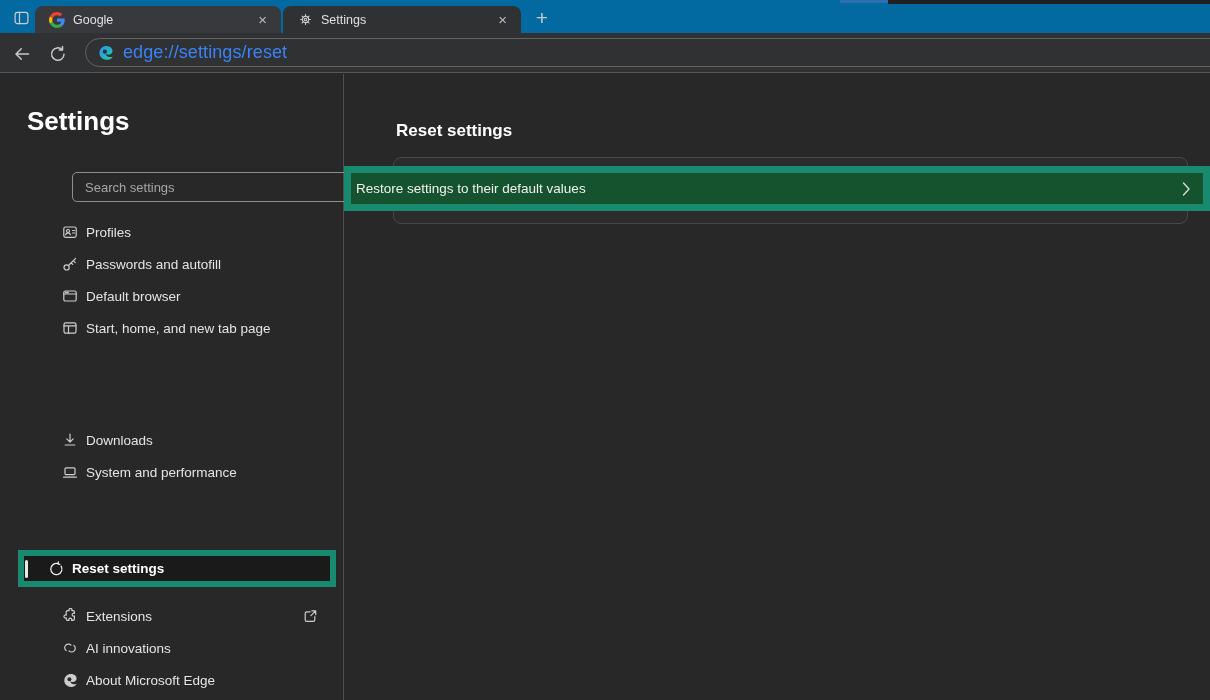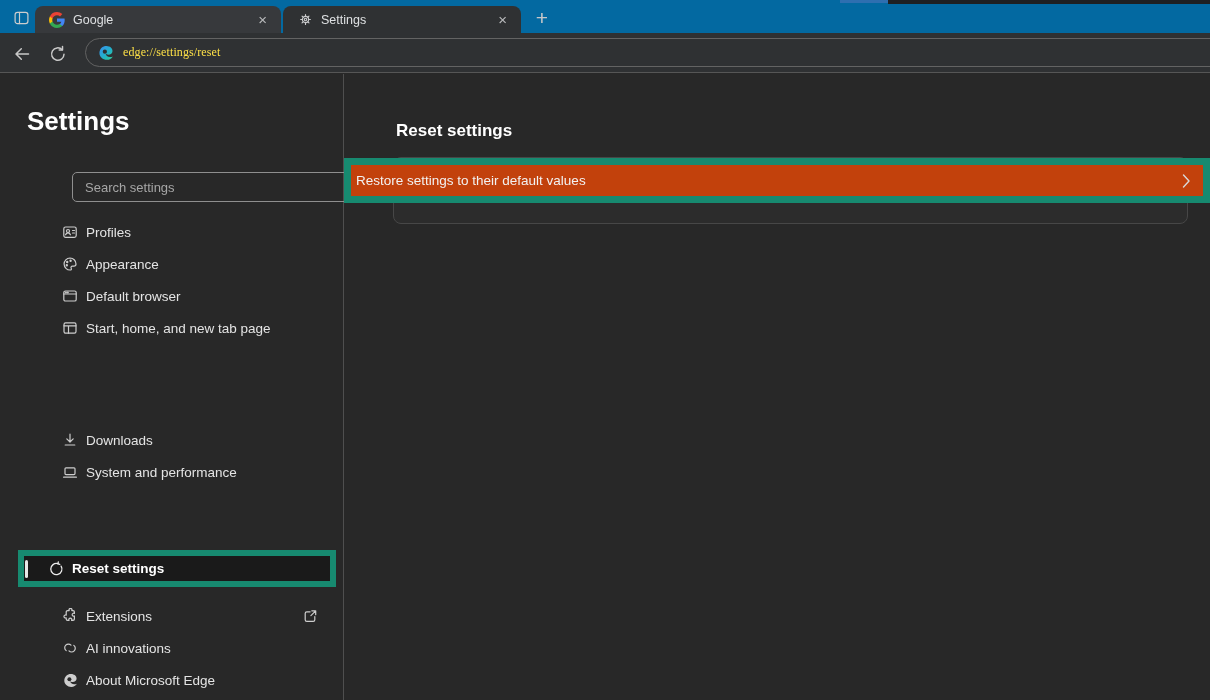--- a/index.html
+++ b/index.html
@@ -23,21 +23,21 @@
   .tab .close { font-size:15px; color:#b9babc; padding:0 4px; cursor:pointer; line-height:1; }
   .newtab-btn { position:absolute; left:529px; top:5px; width:26px; height:26px; display:flex; align-items:center; justify-content:center; font-size:21px; font-weight:300; color:#c6c7c9; cursor:pointer; border-radius:4px; }
 
   
   .toolbar { position:absolute; left:0; top:33px; width:100%; height:40px; background:#2f3133; border-bottom:1px solid #565656; z-index:9; }
   .nav-btn { position:absolute; top:9px; width:24px; height:24px; display:flex; align-items:center; justify-content:center; cursor:pointer; border-radius:4px; }
   .nav-back { left:10px; }
   .nav-refresh { left:46px; }
   .addressbar { position:absolute; left:85px; right:-2px; top:5px; height:29px; border:1px solid #636363; border-radius:15px 0 0 15px; background:#2f3133; display:flex; align-items:center; padding-left:11px; cursor:text; }
   .addressbar .favicon { width:17px; height:17px; margin-right:9px; flex:0 0 auto; }
-  .url-text { font-size:12px; color:#fde047; letter-spacing:0.1px;font-family:Liberation Serif, serif; }
+  .url-text { font-size:18px; color:#3b82f6; letter-spacing:0.1px; }
 
   
   .page { position:absolute; left:0; top:74px; width:100%; height:626px; background:#282828; }
   .sidebar { position:absolute; left:0; top:0; width:344px; height:100%; background:#282828; border-right:1px solid #4f4f4f; }
   .sb-title { position:absolute; left:27px; top:32px; font-size:26px; font-weight:700; color:#ffffff; }
   .sb-search { position:absolute; left:27px; top:98px; width:290px; height:30px; background:transparent; border:1px solid #8f8f8f; border-radius:5px; color:#e6e6e6; font-size:13px; padding:0 12px; font-family:"Liberation Sans",sans-serif; outline:none;margin-left:45px; }
   .sb-search::placeholder { color:#a6a6a6; }
   .sb-group { position:absolute; left:12px; width:344px; }
   .g1 { top:142px; } .g2 { top:350px; } .g3 { top:526px; }
   .sb-item { position:relative; height:32px; display:flex; align-items:center; padding-left:50px; cursor:pointer; }
@@ -49,21 +49,21 @@
   
   .sb-annotation { position:absolute; left:18px; top:476px; width:318px; height:37px; border:6px solid var(--green); background:#1a1a1a; display:flex; align-items:center; cursor:pointer; z-index:5; }
   .sel-indicator { width:3px; height:18px; border-radius:2px; background:#e8e8e8; margin-left:1px; flex:0 0 auto; }
   .sb-annotation .icn { width:16px; height:16px; margin-left:20px; margin-right:8px; stroke:#ececec; flex:0 0 auto; }
   .sb-annotation .lbl { font-size:13.5px; font-weight:700; color:#ffffff; white-space:nowrap; }
 
   
   .main { position:absolute; left:344px; top:0; right:0; height:100%; }
   .main-heading { position:absolute; left:52px; top:47px; font-size:17px; font-weight:700; color:#ffffff; }
   .card-sliver { position:absolute; left:49px; top:83px; width:795px; height:67px; background:#2c2c2c; border:1px solid #474747; border-radius:8px; }
-  .content-annotation { position:absolute; left:0; top:84px; width:866px; height:45px; border:7px solid var(--green); background:#c2410c; display:flex; align-items:center; cursor:pointer; z-index:5; }
+  .content-annotation { position:absolute; left:0; top:92px; width:866px; height:45px; border:7px solid var(--green); background:#14532d; display:flex; align-items:center; cursor:pointer; z-index:5; }
   .content-annotation .row-lbl { font-size:13.5px; color:#f2f2f2; padding-left:5px; white-space:nowrap; }
   .row-chevron { position:absolute; right:12px; top:50%; transform:translateY(-50%); width:9px; height:15px; }
   :root { --green:#178a70; }
 </style>
 </head>
 <body>
 
 <div class="blue-strip"></div>
 <div class="dark-strip"></div>
 
@@ -143,26 +143,24 @@
       <div class="sb-item">
         <svg class="icn" viewBox="0 0 16 16">
             <rect x="1.8" y="3" width="12.4" height="10.4" rx="1.8"></rect>
             <circle cx="6" cy="7" r="1.5"></circle>
             <path d="M3.6 10.8c.4-1.3 1.3-2 2.4-2s2 .7 2.4 2M10.5 6.5h2M10.5 9h2"></path>
           </svg>
         <span class="lbl">Profiles</span>
       </div>
       <div class="sb-item">
         <svg class="icn" viewBox="0 0 16 16">
-            <path d="M8 2a6 6 0 1 0 .2 12c1.1 0 1.5-1 1-1.8-.6-1 .1-2.1 1.3-2.1h1.4c1.4 0 2.1-.9 2.1-2.1A6 6 0 0 0 8 2z"></path>
-            <circle cx="5.2" cy="6" r=".6"></circle>
-            <circle cx="8.6" cy="4.8" r=".6"></circle>
-            <circle cx="4.8" cy="9.3" r=".6"></circle>
-          </svg>
-        <span class="lbl">Appearance</span>
+            <circle cx="4.6" cy="11.4" r="2.6"></circle>
+            <path d="M6.5 9.5 13.6 2.4M11.3 4.7l1.9 1.9M9.2 6.8l1.5 1.5"></path>
+          </svg>
+        <span class="lbl">Passwords and autofill</span>
       </div>
       <div class="sb-item">
         <svg class="icn" viewBox="0 0 16 16">
             <rect x="1.8" y="3" width="12.4" height="10" rx="1.6"></rect>
             <path d="M1.8 6h12.4"></path>
             <circle cx="3.9" cy="4.5" r=".45"></circle>
             <circle cx="5.8" cy="4.5" r=".45"></circle>
           </svg>
         <span class="lbl">Default browser</span>
       </div>

